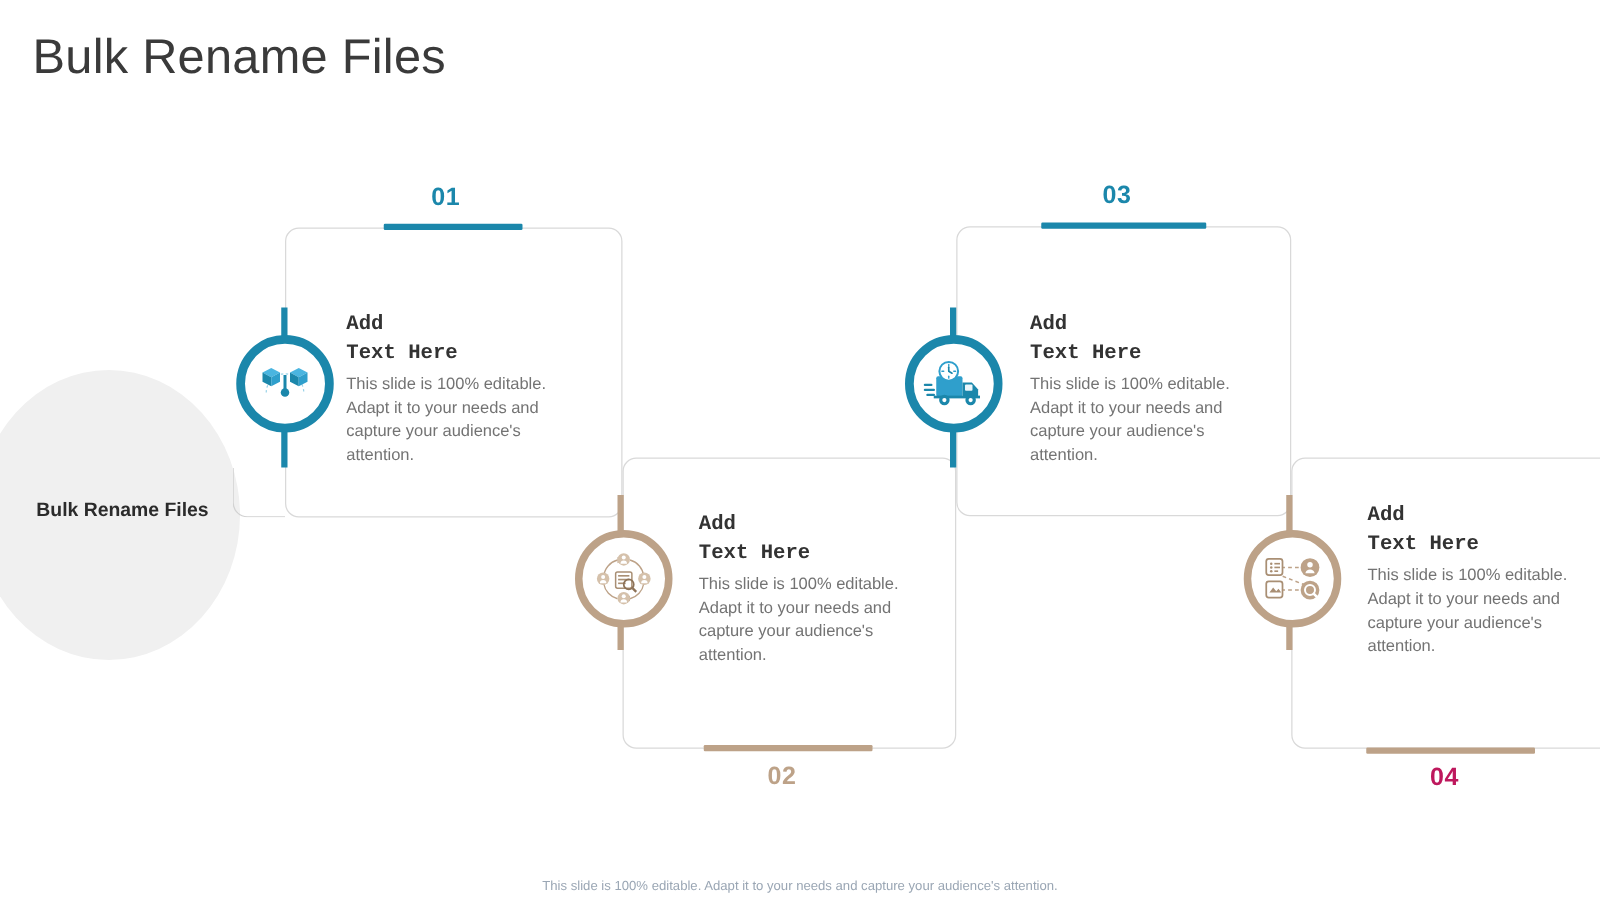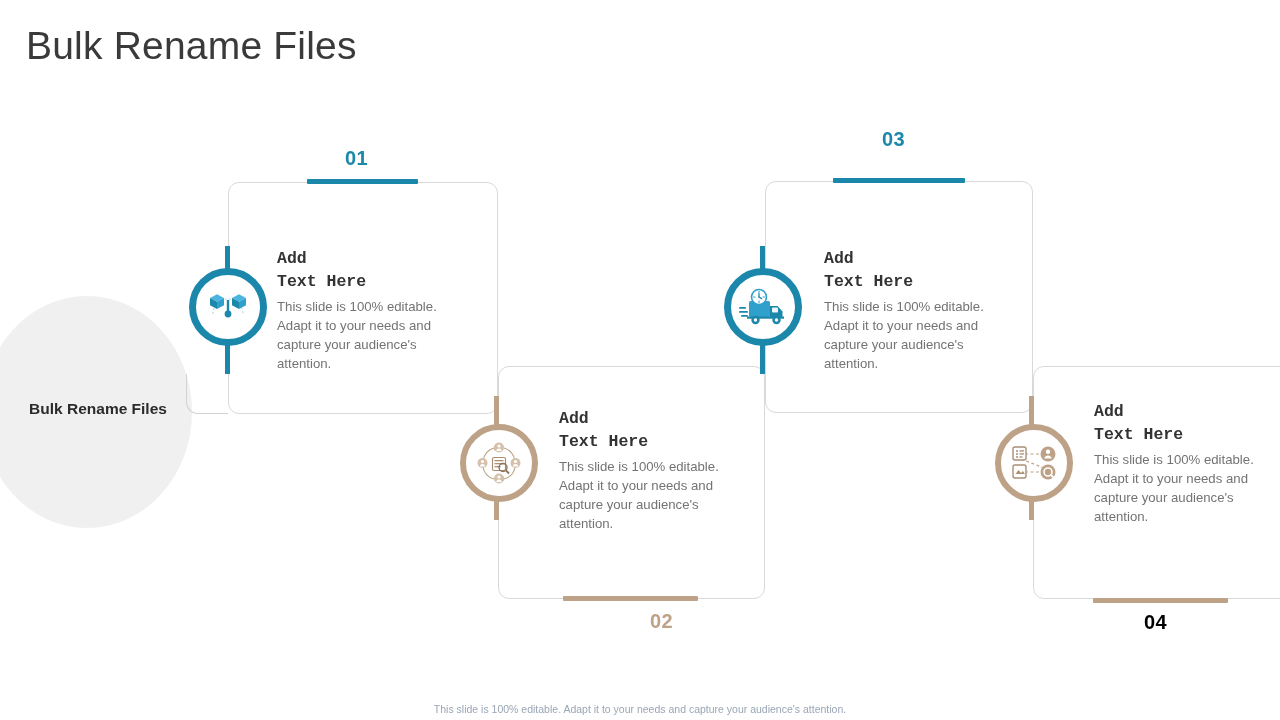--- a/index.html
+++ b/index.html
@@ -66,23 +66,23 @@
   #bar4 { left: 1093px; top: 598px; width: 135px; background: #bda288; }
 
   
   .step-num {
     position: absolute;
     font-size: 20px;
     font-weight: bold;
     letter-spacing: 0.5px;
   }
   #num1 { left: 345px; top: 147px; color: #1b87ab; }
-  #num3 { left: 882px; top: 128px; color: #1b87ab; }
-  #num2 { left: 650px; top: 610px; color: #bda288; }
-  #num4 { left: 1144px; top: 611px; color: #000000; }
+  #num3 { left: 882px; top: 145px; color: #1b87ab; }
+  #num2 { left: 614px; top: 610px; color: #bda288; }
+  #num4 { left: 1144px; top: 611px; color: #be185d; }
 
   
   .medallion {
     position: absolute;
     width: 78px; height: 78px;
     border-radius: 50%;
     background: #ffffff;
     display: flex; align-items: center; justify-content: center;
   }
   .medallion.teal  { border: 7px solid #1b87ab; }

